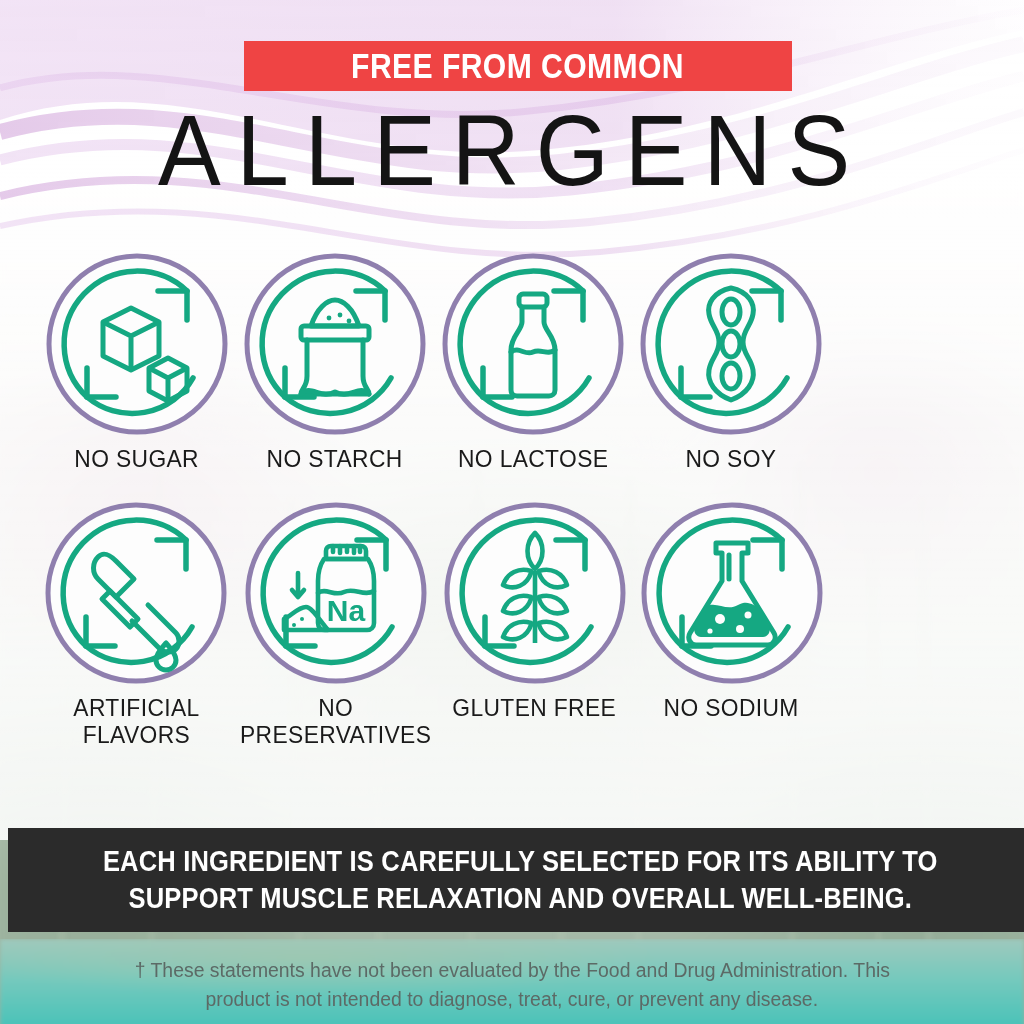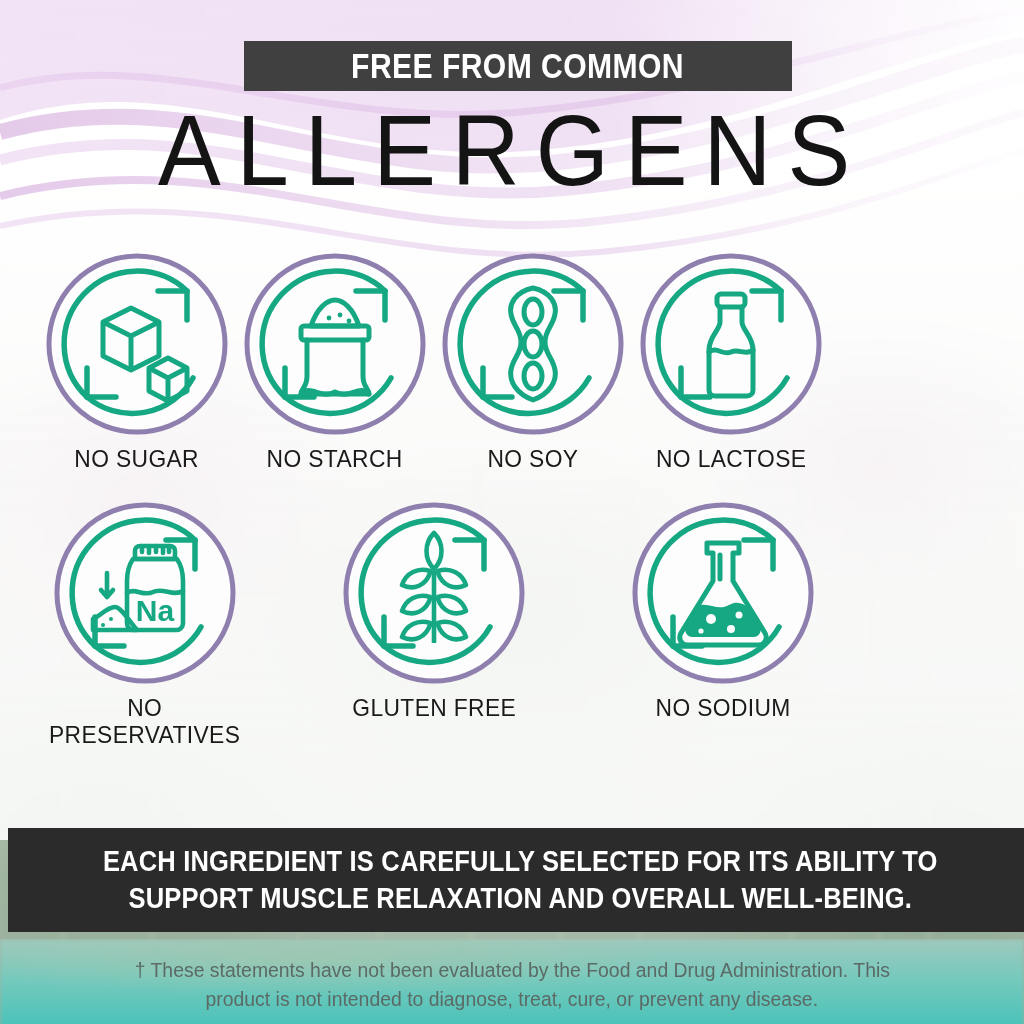--- a/index.html
+++ b/index.html
@@ -35,21 +35,21 @@
       rgba(255,255,255,.78) 66%,
       rgba(255,255,255,.84) 82%,
       rgba(255,255,255,.88) 100%);
   }
   
   .waves{position:absolute;left:0;top:0;width:1024px;height:300px;}
 
   
   .kicker{
     position:absolute;left:244px;top:41px;width:548px;height:50px;
-    background:#404040;display:flex;align-items:center;justify-content:center;
+    background:#ef4444;display:flex;align-items:center;justify-content:center;
   }
   .kicker span{
     color:#ffffff;font-weight:bold;font-size:35px;letter-spacing:.5px;
     transform:scaleX(.86);transform-origin:center;white-space:nowrap;
     font-family:"Liberation Sans",sans-serif;
   }
   .bigtitle{
     position:absolute;left:0;right:0;top:104px;text-align:center;
     font-size:94px;line-height:1;color:#141414;letter-spacing:16px;
     font-weight:300;font-family:"Liberation Sans",sans-serif;
@@ -218,20 +218,42 @@
       <div class="cell">
         <div class="badge">
           <svg viewBox="0 0 192 192">
             <circle cx="96" cy="96" r="88" fill="#fdfdfd" stroke="#8f7fae" stroke-width="5"></circle>
             <g fill="none" stroke="#15a882" stroke-width="5.5" stroke-linecap="round">
               <path d="M146 43 A70 70 0 1 0 46 149"></path>
               <path d="M46 149 A70 70 0 0 0 152 130"></path>
               <path d="M46 120 L46 149 L75 149" stroke-linejoin="round"></path>
               <path d="M146 72 L146 43 L117 43" stroke-linejoin="round"></path>
             </g>
+            <g fill="none" stroke="#15a882" stroke-width="5" stroke-linejoin="round" stroke-linecap="round">
+              <rect x="82" y="46" width="28" height="13" rx="4"></rect>
+              <path d="M85 59 L85 74 C85 82 74 88 74 102 L74 142 C74 146 77 148 80 148 L112 148 C115 148 118 146 118 142 L118 102 C118 88 107 82 107 74 L107 59"></path>
+              <path d="M74 104 C82 98 88 108 96 104 C104 100 110 108 118 102"></path>
+            </g>
+          </svg>
+        </div>
+        <div class="cap">
+          <div>NO LACTOSE</div>
+        </div>
+      </div>
+
+      <div class="cell">
+        <div class="badge">
+          <svg viewBox="0 0 192 192">
+            <circle cx="96" cy="96" r="88" fill="#fdfdfd" stroke="#8f7fae" stroke-width="5"></circle>
+            <g fill="none" stroke="#15a882" stroke-width="5.5" stroke-linecap="round">
+              <path d="M146 43 A70 70 0 1 0 46 149"></path>
+              <path d="M46 149 A70 70 0 0 0 152 130"></path>
+              <path d="M46 120 L46 149 L75 149" stroke-linejoin="round"></path>
+              <path d="M146 72 L146 43 L117 43" stroke-linejoin="round"></path>
+            </g>
             <g fill="none" stroke="#15a882" stroke-width="5" stroke-linejoin="round">
               <path d="M96 40
                        C114 44 120 56 118 66
                        C116 78 108 82 108 94
                        C108 106 116 110 118 122
                        C120 134 112 146 96 152
                        C80 146 72 134 74 122
                        C76 110 84 106 84 94
                        C84 82 76 78 74 66
                        C72 56 78 44 96 40 Z"></path>
@@ -239,46 +261,47 @@
               <ellipse cx="96" cy="96" rx="9" ry="13"></ellipse>
               <ellipse cx="96" cy="128" rx="9" ry="13"></ellipse>
             </g>
           </svg>
         </div>
         <div class="cap">
           <div>NO SOY</div>
         </div>
       </div>
 
+    </div>
+
+    <div class="row r2">
+
       <div class="cell">
         <div class="badge">
           <svg viewBox="0 0 192 192">
             <circle cx="96" cy="96" r="88" fill="#fdfdfd" stroke="#8f7fae" stroke-width="5"></circle>
             <g fill="none" stroke="#15a882" stroke-width="5.5" stroke-linecap="round">
               <path d="M146 43 A70 70 0 1 0 46 149"></path>
               <path d="M46 149 A70 70 0 0 0 152 130"></path>
               <path d="M46 120 L46 149 L75 149" stroke-linejoin="round"></path>
               <path d="M146 72 L146 43 L117 43" stroke-linejoin="round"></path>
             </g>
             <g fill="none" stroke="#15a882" stroke-width="5" stroke-linejoin="round" stroke-linecap="round">
-              <rect x="82" y="46" width="28" height="13" rx="4"></rect>
-              <path d="M85 59 L85 74 C85 82 74 88 74 102 L74 142 C74 146 77 148 80 148 L112 148 C115 148 118 146 118 142 L118 102 C118 88 107 82 107 74 L107 59"></path>
-              <path d="M74 104 C82 98 88 108 96 104 C104 100 110 108 118 102"></path>
-            </g>
-          </svg>
-        </div>
-        <div class="cap">
-          <div>NO LACTOSE</div>
-        </div>
-      </div>
-
-    </div>
-
-    <div class="row r2">
-
+              <path d="M58 60 C52 66 52 76 58 82 L76 100 L94 82 L76 64 C70 58 64 54 58 60 Z"></path>
+              <path d="M70 94 L62 102 L90 130 L98 122 Z"></path>
+              <path d="M92 124 L120 152 C124 156 132 156 136 152 C140 148 140 140 136 136 L108 108"></path>
+              <path d="M126 146 C126 146 116 157 116 163 C116 169 121 173 126 173 C131 173 136 169 136 163 C136 157 126 146 126 146 Z"></path>
+            </g>
+          </svg>
+        </div>
+        <div class="cap">
+          <div>ARTIFICIAL</div>
+          <div>FLAVORS</div>
+        </div>
+      </div>
 
       <div class="cell">
         <div class="badge">
           <svg viewBox="0 0 192 192">
             <circle cx="96" cy="96" r="88" fill="#fdfdfd" stroke="#8f7fae" stroke-width="5"></circle>
             <g fill="none" stroke="#15a882" stroke-width="5.5" stroke-linecap="round">
               <path d="M146 43 A70 70 0 1 0 46 149"></path>
               <path d="M46 149 A70 70 0 0 0 152 130"></path>
               <path d="M46 120 L46 149 L75 149" stroke-linejoin="round"></path>
               <path d="M146 72 L146 43 L117 43" stroke-linejoin="round"></path>

